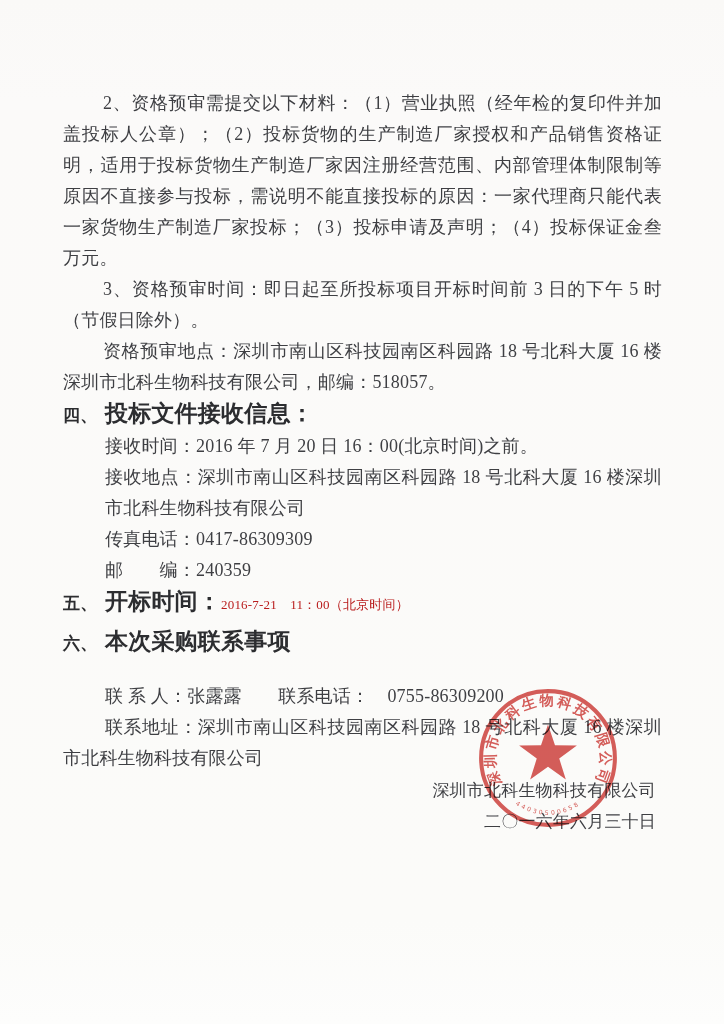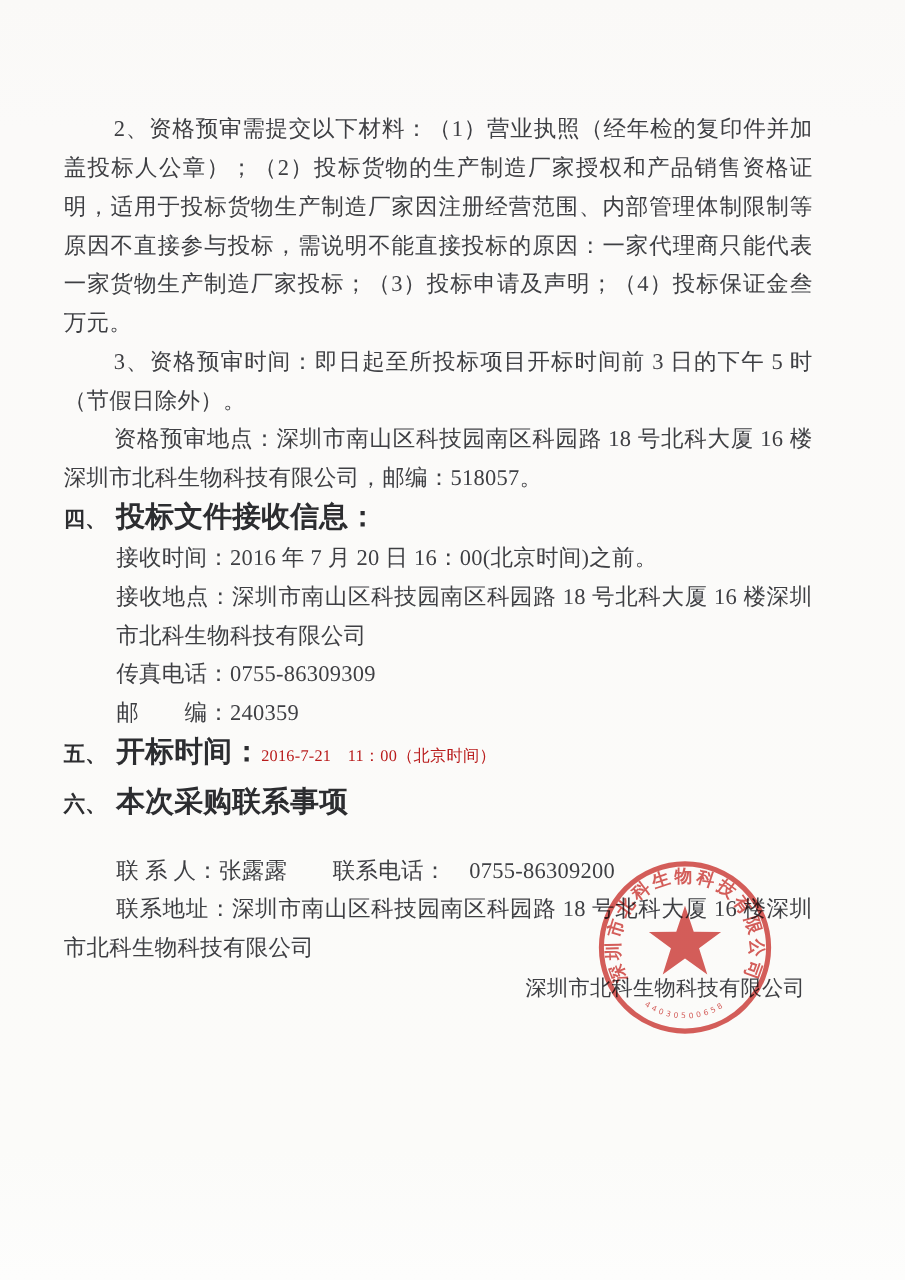--- a/index.html
+++ b/index.html
@@ -10,21 +10,21 @@
     width: 724px;
     height: 1024px;
     position: relative;
     overflow: hidden;
     background: linear-gradient(180deg, #faf9f7 0%, #fbfaf9 10%, #fbfbf9 90%, #fdfdfc 100%);
     font-family: "Liberation Serif", "DejaVu Serif", serif;
     color: #3e3f43;
   }
   .doc {
     position: absolute;
-    left: 51px;
+    left: 63px;
     top: 88px;
     width: 599px;
     font-size: 18px;
     line-height: 31px;
     letter-spacing: 0.2px;
   }
   .para {
     margin: 0;
     text-indent: 40px;
     text-align: justify;
@@ -117,40 +117,41 @@
 
     <p class="para">资格预审地点：深圳市南山区科技园南区科园路 18 号北科大厦 16 楼深圳市北科生物科技有限公司，邮编：518057。</p>
 
     <div class="sec-heading">
       <span class="sec-num">四、</span>
       <span class="sec-title">投标文件接收信息：</span>
     </div>
 
     <p class="item">接收时间：2016 年 7 月 20 日 16：00(北京时间)之前。</p>
     <p class="item">接收地点：深圳市南山区科技园南区科园路 18 号北科大厦 16 楼深圳市北科生物科技有限公司</p>
-    <p class="item">传真电话：0755-86309309</p>
+    <p class="item">传真电话：0417-86309309</p>
     <p class="item">邮　　编：240359</p>
 
     <div class="sec-heading">
       <span class="sec-num">五、</span>
       <span>
         <span class="sec-title">开标时间：</span><span class="sec-value">2016-7-21　11：00（北京时间）</span>
       </span>
     </div>
 
     <div class="sec-heading s6">
       <span class="sec-num">六、</span>
       <span class="sec-title">本次采购联系事项</span>
     </div>
 
     <p class="contact first">联 系 人：张露露　　联系电话：　0755-86309200</p>
     <p class="contact">联系地址：深圳市南山区科技园南区科园路 18 号北科大厦 16 楼深圳市北科生物科技有限公司</p>
 
     <div class="signature">
       <p>深圳市北科生物科技有限公司</p>
+      <p>二〇一六年六月三十日</p>
     </div>
 
   </div>
 
   <svg class="seal" viewBox="0 0 150 150" aria-hidden="true">
     <circle cx="75" cy="75" r="66" fill="none" stroke="#cf3a36" stroke-width="4"></circle>
     <polygon points="75,42 81.9,62.5 103.5,62.7 86.1,75.6 92.6,96.3 75,83.7 57.4,96.3 63.9,75.6 46.5,62.7 68.1,62.5" fill="#cf3a36"></polygon>
     <defs>
       <path id="sealTopArc" d="M 30 101 A 52 52 0 1 1 120 101" fill="none"></path>
       <path id="sealBottomArc" d="M 22.4 94.2 A 56 56 0 0 0 127.6 94.2" fill="none"></path>

